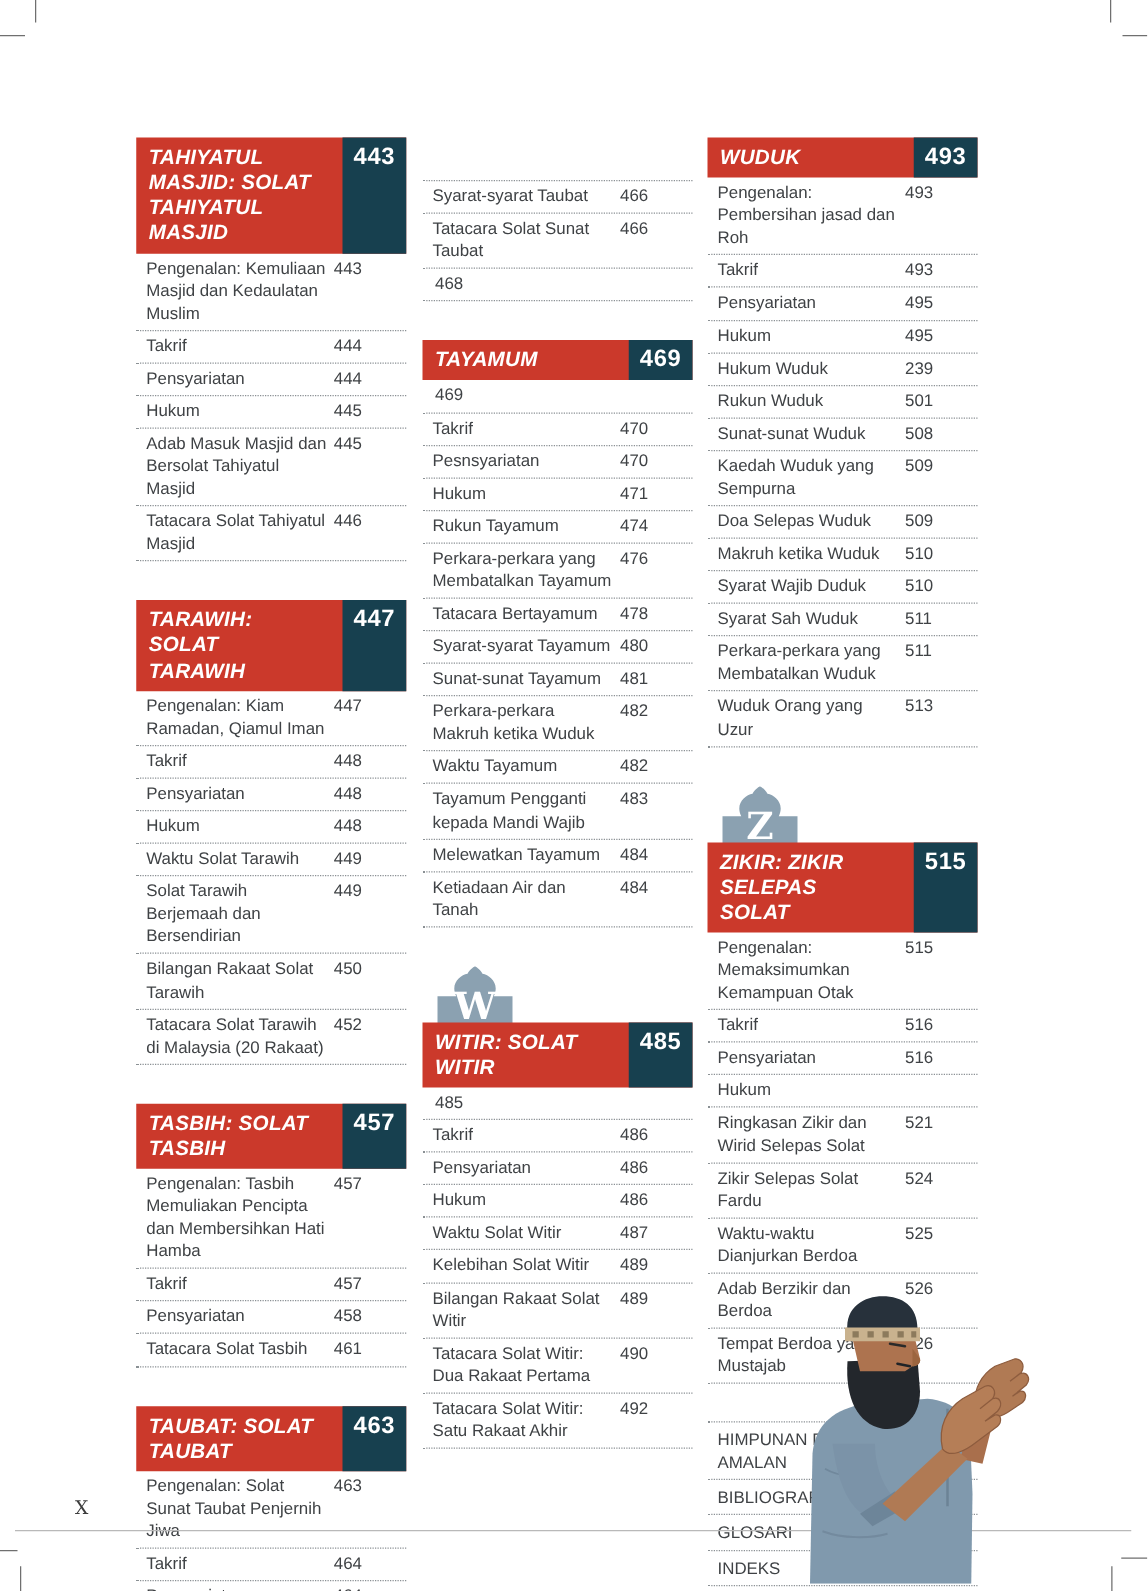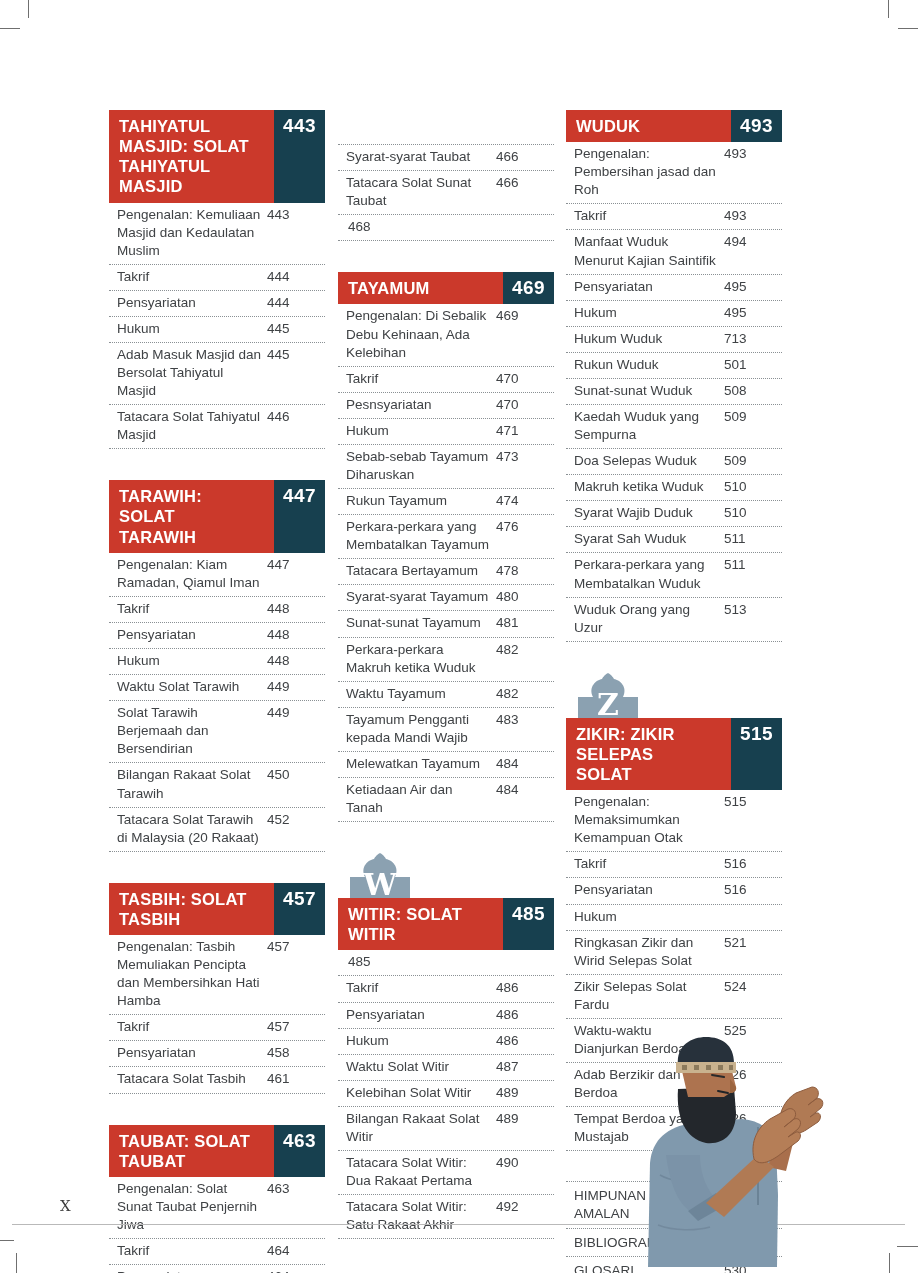--- a/index.html
+++ b/index.html
@@ -11,21 +11,21 @@
   
   .col{position:absolute;top:110px;width:216px;}
   #col-0{left:109px}#col-1{left:338px}#col-2{left:566px}
   .col > :first-child{margin-top:0;}
   .section{margin-top:31px;}
   
   .badge{width:64px;height:54px;margin:0 0 -9px 10px;position:relative;z-index:1;}
   .badge svg{display:block;}
   
   .bar{display:flex;background:var(--red);color:#fff;position:relative;z-index:2;}
-  .bar-title{flex:1;padding:6px 20px 6px 10px;font-weight:bold;font-size:16.5px;line-height:1.22;letter-spacing:.2px;}
+  .bar-title{flex:1;padding:6px 20px 6px 10px;font-weight:bold;font-size:16.5px;line-height:1.22;letter-spacing:.2px;font-style:italic;}
   .bar-page{flex:none;width:51px;background:var(--navy);color:#fff;font-weight:bold;
     font-size:19px;text-align:center;padding-top:5px;letter-spacing:.5px;}
   
   .entries{list-style:none;margin:0;padding:0;}
   .entries.cont{border-top:1.5px dotted var(--dot);margin-top:34px;}
   .entries.backmatter{border-top:1.5px dotted var(--dot);margin-top:30px;}
   .entries.backmatter .row{padding-top:5px;}
   .row{display:flex;padding:3px 0 4px 8px;border-bottom:1.5px dotted var(--dot);
     font-size:13.5px;line-height:1.34;color:var(--ink);}
   .row .label{width:145px;padding-right:3px;}
@@ -189,38 +189,33 @@
           <span class="num">468</span>
         </li>
       </ul>
       <div class="section">
         <div class="bar">
           <span class="bar-title">TAYAMUM</span>
           <div class="bar-page">469</div>
         </div>
         <ul class="entries">
           <li class="row">
-            <span class="label">Pengenalan: Di Sebalik Debu Kehinaan, Ada Kelebihan</span>
             <span class="num">469</span>
           </li>
           <li class="row">
             <span class="label">Takrif</span>
             <span class="num">470</span>
           </li>
           <li class="row">
             <span class="label">Pesnsyariatan</span>
             <span class="num">470</span>
           </li>
           <li class="row">
             <span class="label">Hukum</span>
             <span class="num">471</span>
-          </li>
-          <li class="row">
-            <span class="label">Sebab-sebab Tayamum Diharuskan</span>
-            <span class="num">473</span>
           </li>
           <li class="row">
             <span class="label">Rukun Tayamum</span>
             <span class="num">474</span>
           </li>
           <li class="row">
             <span class="label">Perkara-perkara yang Membatalkan Tayamum</span>
             <span class="num">476</span>
           </li>
           <li class="row">
@@ -316,34 +311,30 @@
         <ul class="entries">
           <li class="row">
             <span class="label">Pengenalan: Pembersihan jasad dan Roh</span>
             <span class="num">493</span>
           </li>
           <li class="row">
             <span class="label">Takrif</span>
             <span class="num">493</span>
           </li>
           <li class="row">
-            <span class="label">Manfaat Wuduk Menurut Kajian Saintifik</span>
-            <span class="num">494</span>
-          </li>
-          <li class="row">
             <span class="label">Pensyariatan</span>
             <span class="num">495</span>
           </li>
           <li class="row">
             <span class="label">Hukum</span>
             <span class="num">495</span>
           </li>
           <li class="row">
             <span class="label">Hukum Wuduk</span>
-            <span class="num">713</span>
+            <span class="num">239</span>
           </li>
           <li class="row">
             <span class="label">Rukun Wuduk</span>
             <span class="num">501</span>
           </li>
           <li class="row">
             <span class="label">Sunat-sunat Wuduk</span>
             <span class="num">508</span>
           </li>
           <li class="row">

